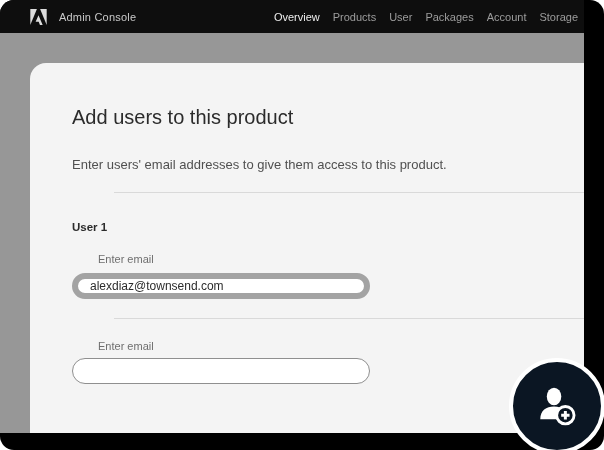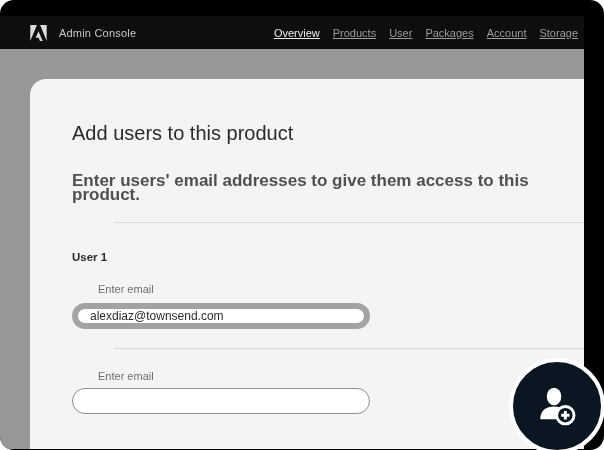--- a/index.html
+++ b/index.html
@@ -8,21 +8,21 @@
   .canvas{
     position:relative;
     width:604px;height:450px;
     background:#000;
     border-radius:14px;
     overflow:hidden;
   }
 
   
   .screen{
-    position:absolute;left:0;top:16px;
+    position:absolute;left:0;top:0;
     width:584px;height:433px;
     overflow:hidden;
   }
 
   
   .app-header{
     position:absolute;left:0;top:0;width:584px;height:33px;
     background:#0e0e0e;
     display:flex;align-items:center;
     box-sizing:border-box;
@@ -31,21 +31,21 @@
   .logo{width:17px;height:16px;display:block;flex:0 0 auto;}
   .app-title{
     margin-left:12px;
     font-size:11px;color:#c9c9c9;letter-spacing:.2px;
   }
   .main-nav{
     margin-left:auto;
     display:flex;align-items:center;gap:13px;
     font-size:11px;
   }
-  .nav-item{color:#9c9c9c;cursor:pointer;white-space:nowrap;text-decoration:underline;}
+  .nav-item{color:#9c9c9c;cursor:pointer;white-space:nowrap;}
   .nav-item.active{color:#ededed;}
 
   
   .workspace{
     position:absolute;left:0;top:33px;width:584px;height:400px;
     background:#979797;
   }
 
   
   .card{
@@ -58,23 +58,22 @@
   }
   .card-inner{padding:0 0 0 42px;}
 
   .page-title{
     margin:42px 0 0;
     font-size:20px;line-height:24px;font-weight:500;
     color:#2b2b2b;
   }
   .page-subtitle{
     margin:29px 0 6px;
-    font-size:17px;line-height:14px;
+    font-size:13px;line-height:14px;
     color:#505050;
-    font-weight:bold;
   }
   .divider{
     height:1px;background:#d9d9d9;border:0;
     margin:20px 0 0 42px;
   }
   .divider.d2{margin-top:19px;}
 
   .user-label{
     margin:27px 0 0;
     font-size:11.5px;line-height:14px;font-weight:700;color:#2b2b2b;

